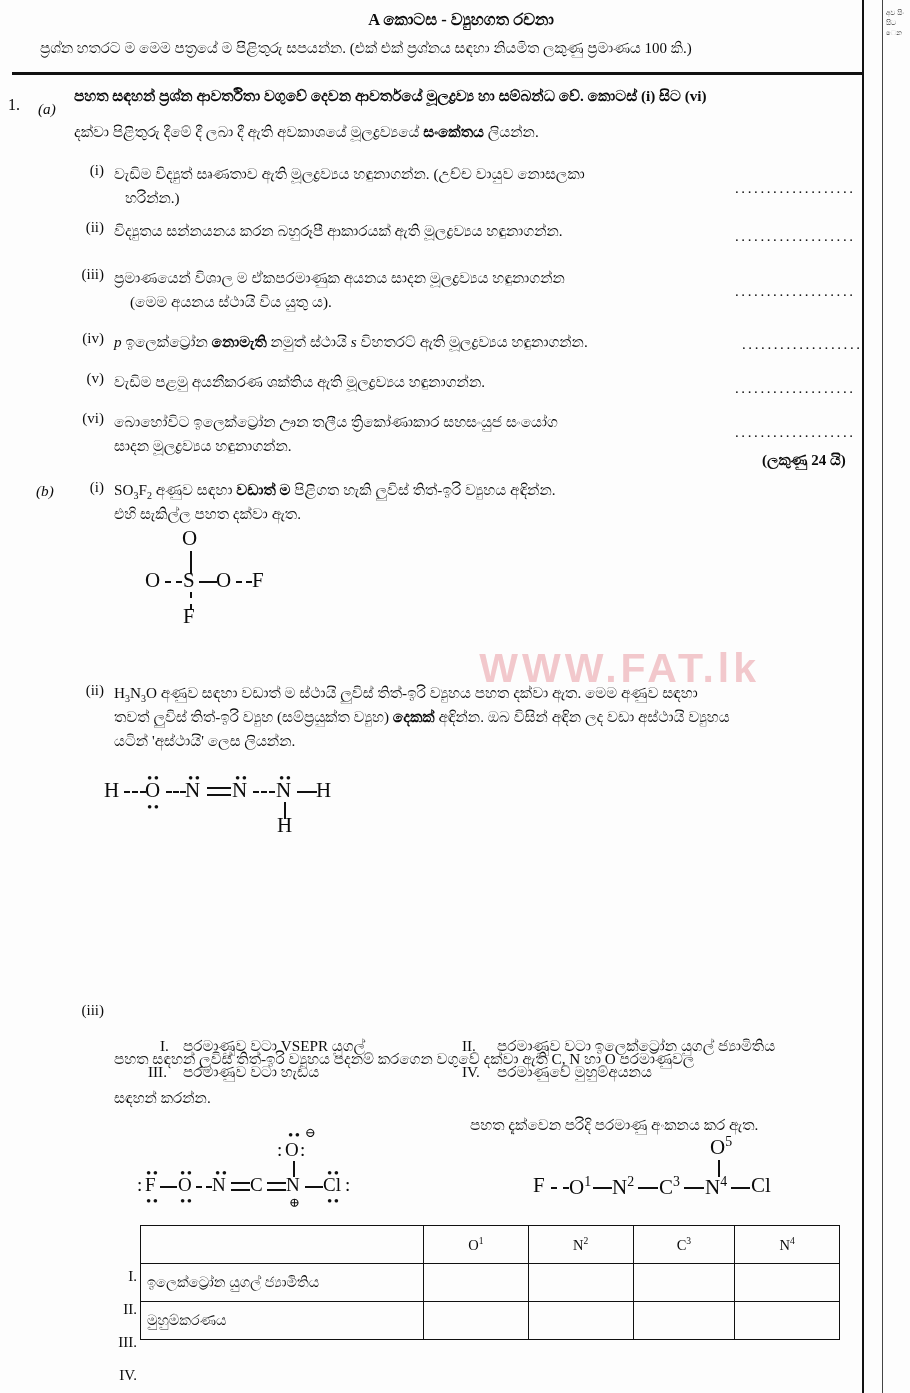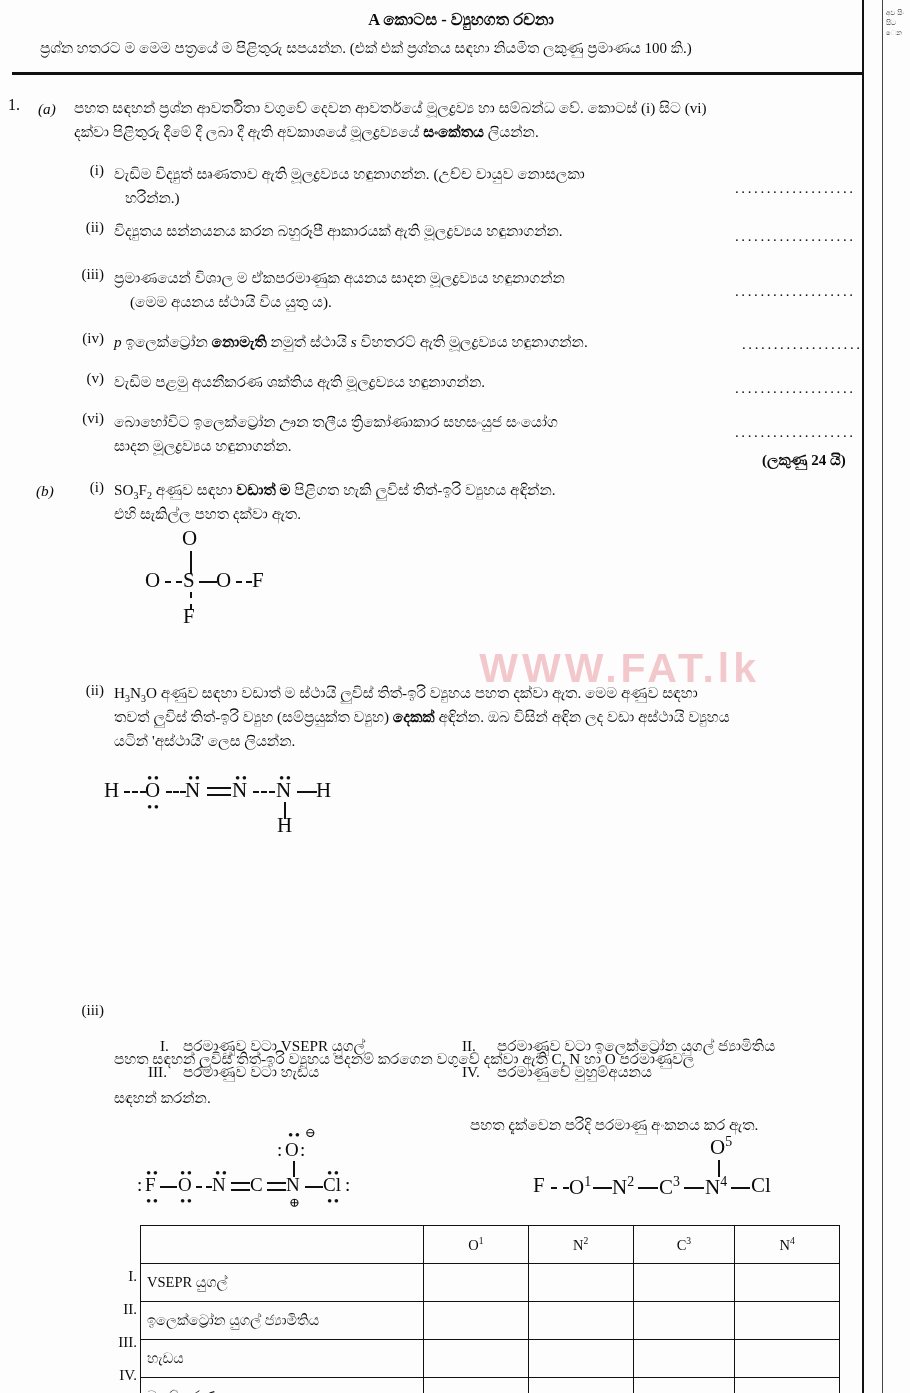--- a/index.html
+++ b/index.html
@@ -214,21 +214,21 @@
       <span>ප්‍රශ්න </span><b>හතරට ම</b><span> මෙම පත්‍රයේ ම පිළිතුරු සපයන්න.  (එක් එක් ප්‍රශ්නය සඳහා නියමිත ලකුණු ප්‍රමාණය </span><b>100 කි.</b><span>)</span>
     </div>
 
     <div class="rule"></div>
 
     <div class="margin-note">අච සිං සිට ෙන</div>
 
     <div class="num" style="left:8px; top:96px;">1.</div>
     <div class="tx it" style="left:38px; top:97px;">(a)</div>
 
-    <div class="tx" style="left:74px; top:96px; width:790px;">පහත සඳහන් ප්‍රශ්න ආවර්තිතා වගුවේ දෙවන ආවර්තයේ මූලද්‍රව්‍ය හා සම්බන්ධ වේ. කොටස් (i) සිට (vi)</div>
+    <div class="tx" style="left:74px; top:84px; width:790px;font-weight:bold;">පහත සඳහන් ප්‍රශ්න ආවර්තිතා වගුවේ දෙවන ආවර්තයේ මූලද්‍රව්‍ය හා සම්බන්ධ වේ. කොටස් (i) සිට (vi)</div>
     <div class="tx" style="left:74px; top:120px; width:790px;">
       <span>දක්වා පිළිතුරු දීමේ දී ලබා දී ඇති අවකාශයේ මූලද්‍රව්‍යයේ </span><b>සංකේතය</b><span> ලියන්න.</span>
     </div>
 
     <div class="rom" style="left:68px; top:162px; width:36px;">(i)</div>
     <div class="tx" style="left:114px; top:162px; width:600px;">වැඩිම විද්‍යුත් සෘණතාව ඇති මූලද්‍රව්‍යය හඳුනාගන්න. (උච්ච වායුව නොසලකා</div>
     <div class="tx" style="left:125px; top:186px; width:600px;">හරින්න.)</div>
     <div class="dots" style="left:735px; top:180px; width:140px;">...................</div>
 
     <div class="rom" style="left:68px; top:219px; width:36px;">(ii)</div>
@@ -399,35 +399,21 @@
     <table id="ans-table">
       <tbody>
           <tr>
         <td class="lbl"></td>
         <td><span>O</span><span class="sup">1</span></td>
         <td><span>N</span><span class="sup">2</span></td>
         <td><span>C</span><span class="sup">3</span></td>
         <td><span>N</span><span class="sup">4</span></td>
       </tr>
       <tr>
-        <td class="lbl">VSEPR යුගල්</td>
-        <td></td>
-        <td></td>
-        <td></td>
-        <td></td>
-      </tr>
-      <tr>
         <td class="lbl">ඉලෙක්ට්‍රෝන යුගල් ජ්‍යාමිතිය</td>
-        <td></td>
-        <td></td>
-        <td></td>
-        <td></td>
-      </tr>
-      <tr>
-        <td class="lbl">හැඩය</td>
         <td></td>
         <td></td>
         <td></td>
         <td></td>
       </tr>
       <tr>
         <td class="lbl">මුහුම්කරණය</td>
         <td></td>
         <td></td>
         <td></td>

